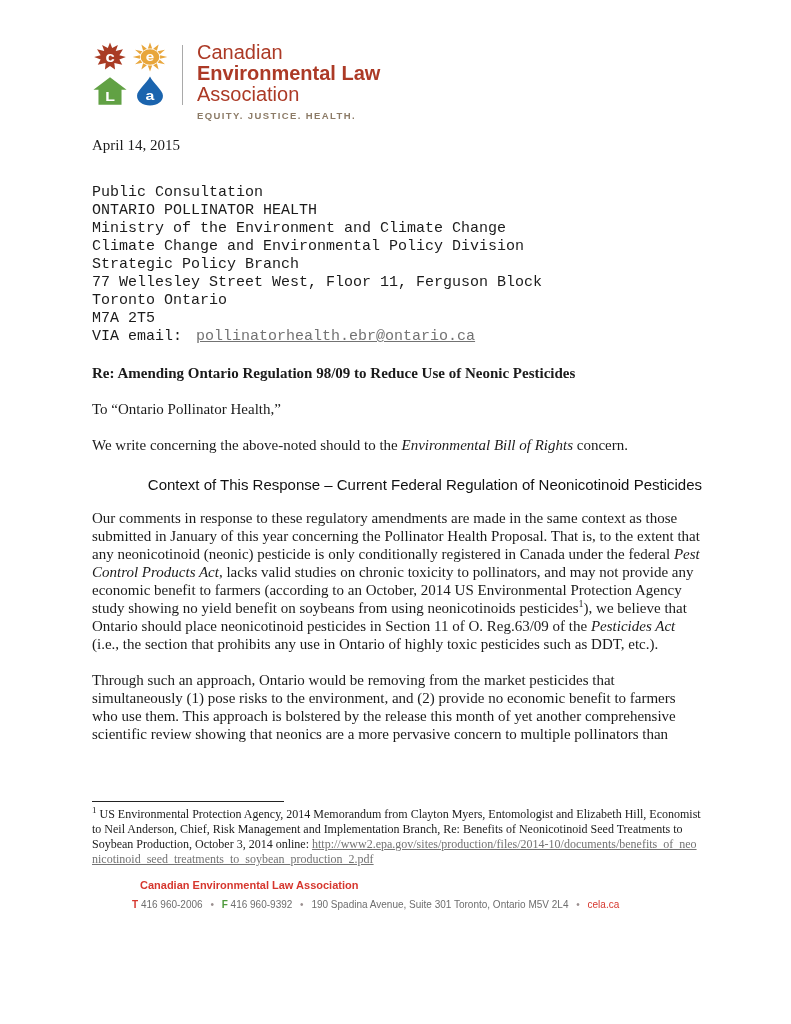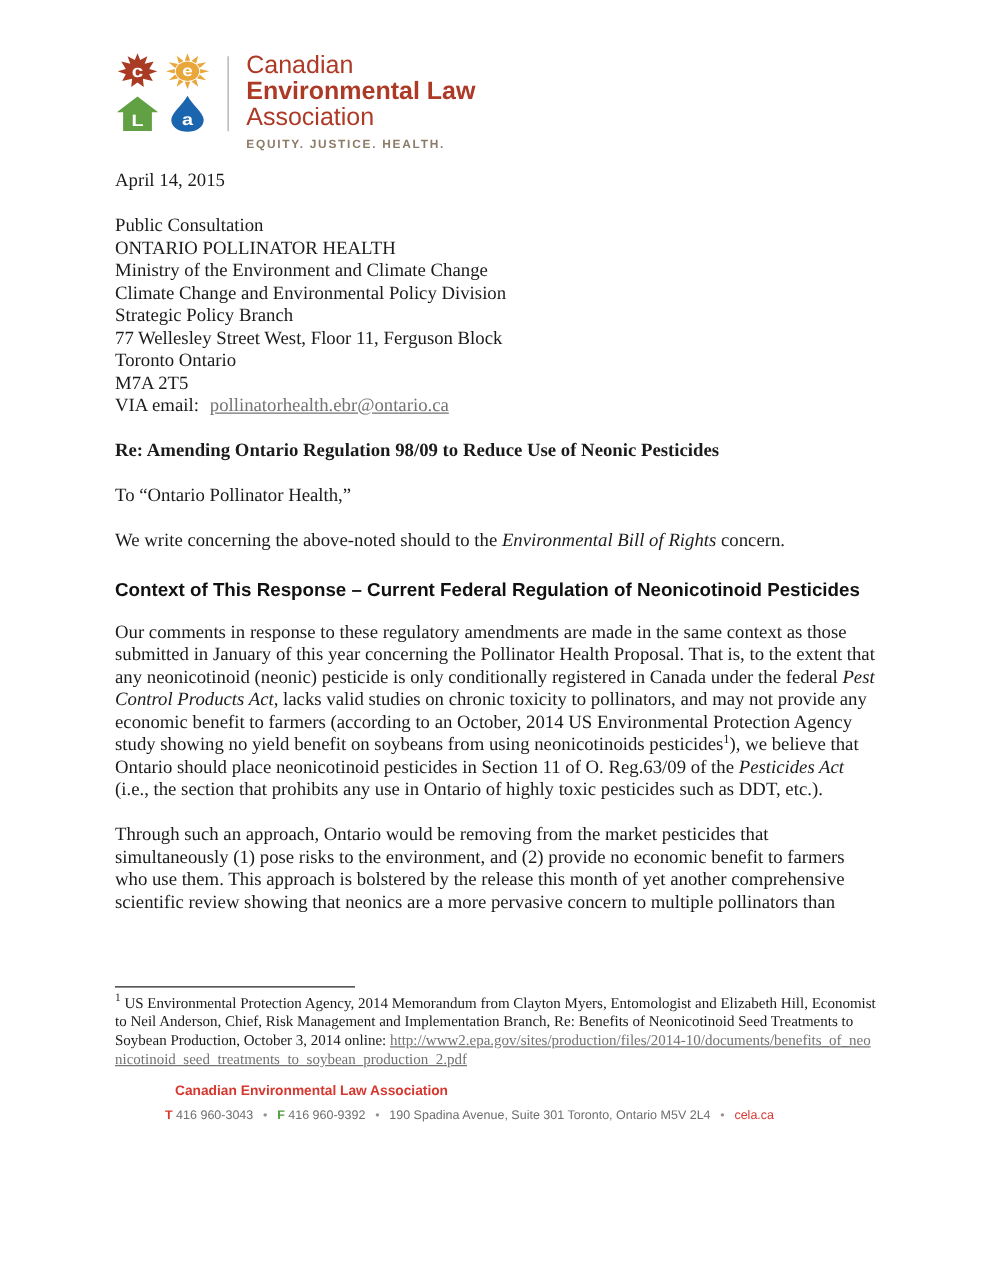--- a/index.html
+++ b/index.html
@@ -17,32 +17,32 @@
   .tile svg text { font-family: "Liberation Sans", sans-serif; }
   .logo-divider { width: 1px; background: #a9a9a9; height: 60px; margin: 3px 4px 0 4px; }
   .logo-text { padding-top: 0px; }
   .logo-name { font-family: "Liberation Sans", sans-serif; color: #ac3a26; font-size: 20px; line-height: 21px; }
   .logo-name.bold { font-weight: bold; }
   .logo-tagline { font-family: "Liberation Sans", sans-serif; color: #8c7b67; font-size: 9.5px; font-weight: bold; letter-spacing: 1.4px; margin-top: 5px; }
 
   
   .line, p { font-size: 15px; line-height: 18px; }
   .date { margin-top: 16px; }
-  .recipient { margin-top: 18px; }
+  .recipient { margin-top: 30px; font-family: Liberation Mono, monospace; }
   .subject { margin-top: 18px; }
   .bold { font-weight: bold; }
   .italic { font-style: italic; }
   .salutation { margin-top: 18px; }
   p { margin: 18px 0 0 0; }
   a { color: #737373; text-decoration: underline; cursor: pointer; }
   .via a { margin-left: 5px; }
   sup { font-size: 10px; line-height: 0; vertical-align: super; }
   .section-heading {
-    font-family: "Liberation Sans", sans-serif; font-weight: bold;
-    font-size: 15px; color: #111; margin: 22px 0 0 0; white-space: nowrap;
+    font-family: "Liberation Sans", sans-serif; font-weight: normal;
+    font-size: 15px; color: #111; margin: 22px 0 0 0; white-space: nowrap; text-align: right;
   }
   .body-par { margin-top: 16px; }
 
   
   .footnote { margin-top: 58px; }
   .footnote-rule { width: 192px; border-top: 1.5px solid #222; margin-bottom: 5px; }
   .footnote-text { font-size: 12px; line-height: 15px; margin: 0; }
   .footnote-text sup { font-size: 9px; }
   .footnote-text a { word-break: break-all; }
 
@@ -145,21 +145,21 @@
 
   <div class="footnote">
     <div class="footnote-rule"></div>
     <p class="footnote-text"><sup>1</sup><span> US Environmental Protection Agency, 2014 Memorandum from Clayton Myers, Entomologist and Elizabeth Hill, Economist to Neil Anderson, Chief, Risk Management and Implementation Branch, Re: Benefits of Neonicotinoid Seed Treatments to Soybean Production, October 3, 2014 online: </span><a href="#">http://www2.epa.gov/sites/production/files/2014-10/documents/benefits_of_neonicotinoid_seed_treatments_to_soybean_production_2.pdf</a></p>
   </div>
 
   <div class="footer">
     <div class="footer-org">Canadian Environmental Law Association</div>
     <div class="footer-contact">
       <span class="t-label">T</span>
-      <span>416 960-3043</span>
+      <span>416 960-2006</span>
       <span class="bullet">•</span>
       <span class="f-label">F</span>
       <span>416 960-9392</span>
       <span class="bullet">•</span>
       <span>190 Spadina Avenue, Suite 301 Toronto, Ontario  M5V 2L4</span>
       <span class="bullet">•</span>
       <a href="#" class="footer-site">cela.ca</a>
     </div>
   </div>
 

